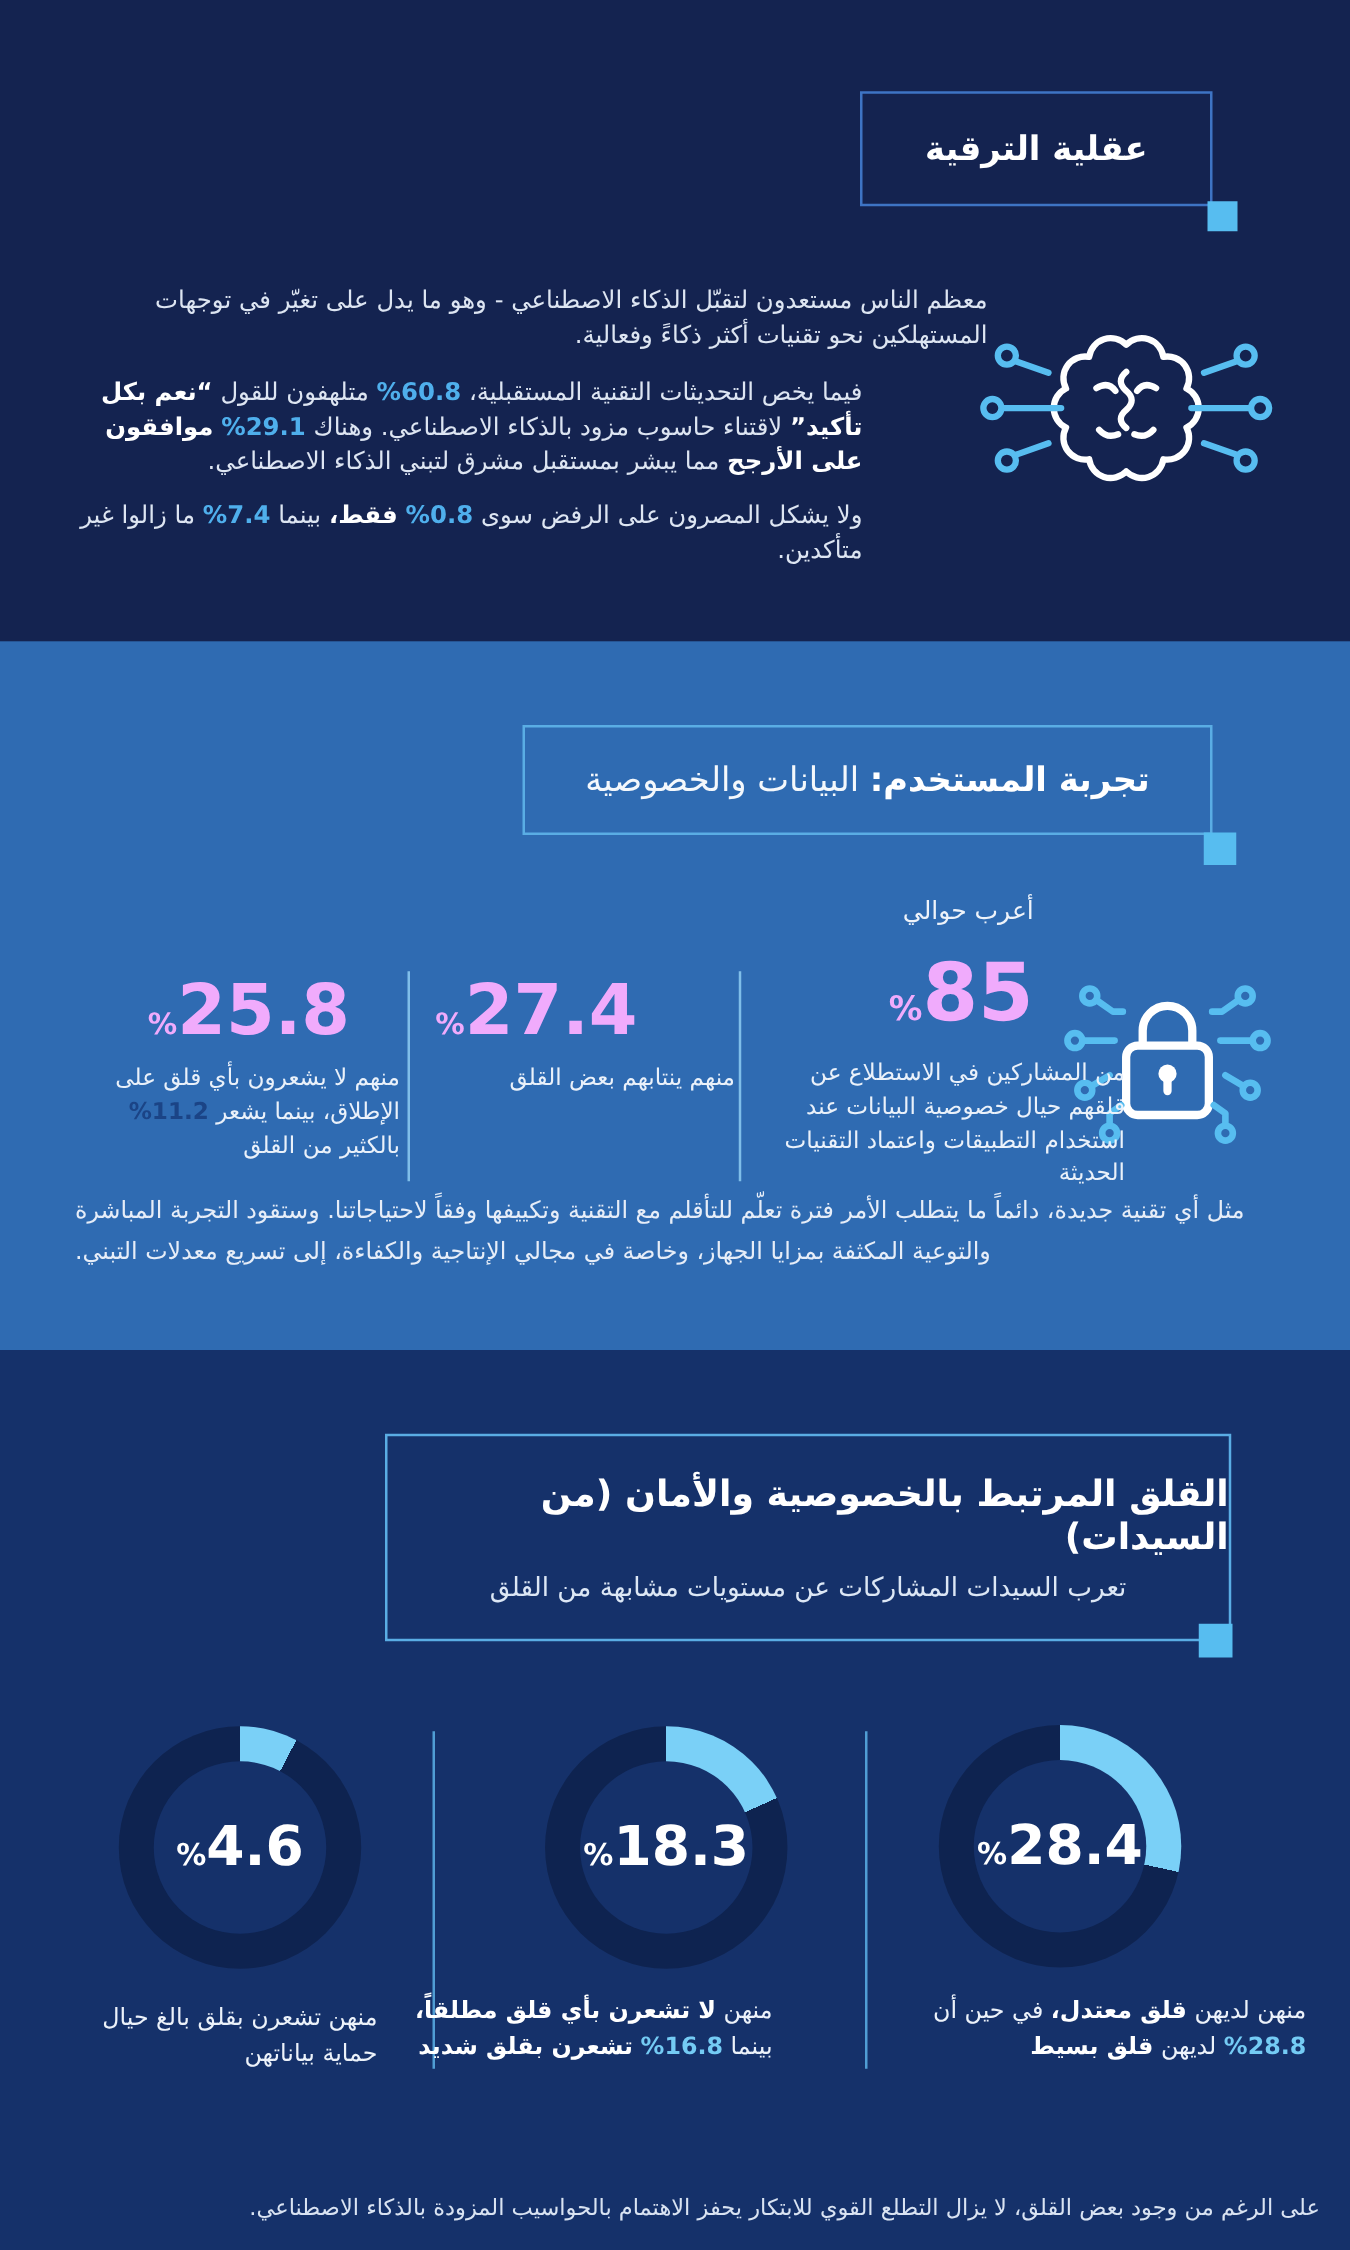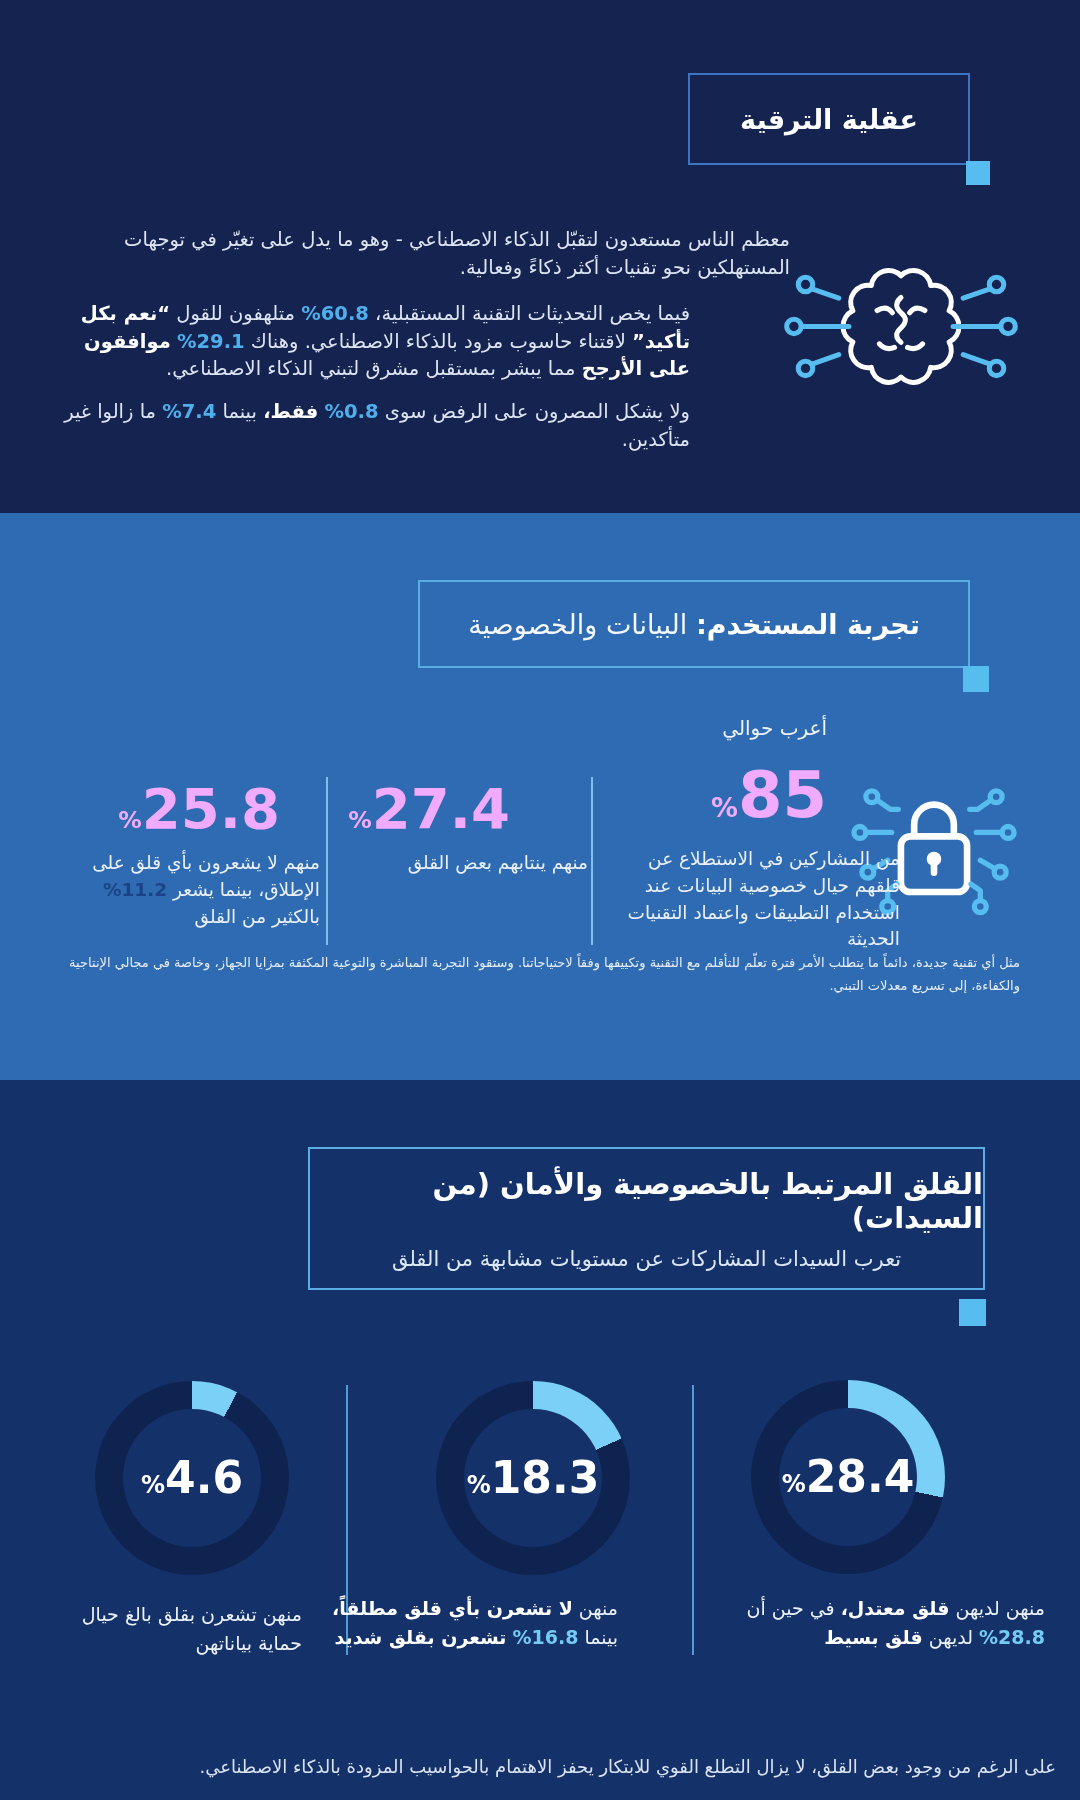--- a/index.html
+++ b/index.html
@@ -38,25 +38,25 @@
   .val274{right:570px;top:776px;font-size:56px;}
   .val258{right:800px;top:776px;font-size:56px;}
   .lead85{position:absolute;right:253px;top:716px;font-size:20px;color:#eef3fa;margin:0;}
   .s2-cap{position:absolute;text-align:right;font-size:18.5px;line-height:1.45;color:#eaf1fa;margin:0;}
   .cap85{right:180px;top:846px;width:288px;}
   .cap274{right:492px;top:850px;width:210px;}
   .cap258{right:760px;top:850px;width:268px;}
   .vdiv{position:absolute;width:2px;background:#8ecdf2;opacity:.85;}
   .vdiv1{left:326px;top:777px;height:168px;}
   .vdiv2{left:591px;top:777px;height:168px;}
-  .s2-closing{position:absolute;left:60px;top:952px;width:960px;text-align:right;
-              font-size:13px;line-height:1.75;color:#e6edf8;margin:0;}
+  .s2-closing{position:absolute;left:60px;top:952px;width:960px;text-align:left;
+              font-size:19px;line-height:1.75;color:#e6edf8;margin:0;}
 
   
-  .s3-box{left:308px;top:1147px;width:677px;height:143px;border:2px solid #5aade4;gap:12px;}
+  .s3-box{left:308px;top:1147px;width:677px;height:166px;border:2px solid #5aade4;gap:12px;}
   .s3-title{font-size:29px;font-weight:bold;color:#ffffff;}
   .s3-sub{font-size:21px;color:#dce7f5;}
   .sq3{left:959px;top:1299px;width:27px;height:27px;}
   .donut{position:absolute;width:194px;height:194px;border-radius:50%;}
   .donut::after{content:"";position:absolute;inset:28px;border-radius:50%;background:#15316a;}
   .donut-label{position:absolute;inset:0;text-align:center;line-height:194px;direction:ltr;
                font-size:44px;font-weight:bold;color:#ffffff;z-index:2;}
   .donut-label .pc{font-size:24px;}
   .d1{left:751px;top:1380px;}
   .d2{left:436px;top:1381px;}

